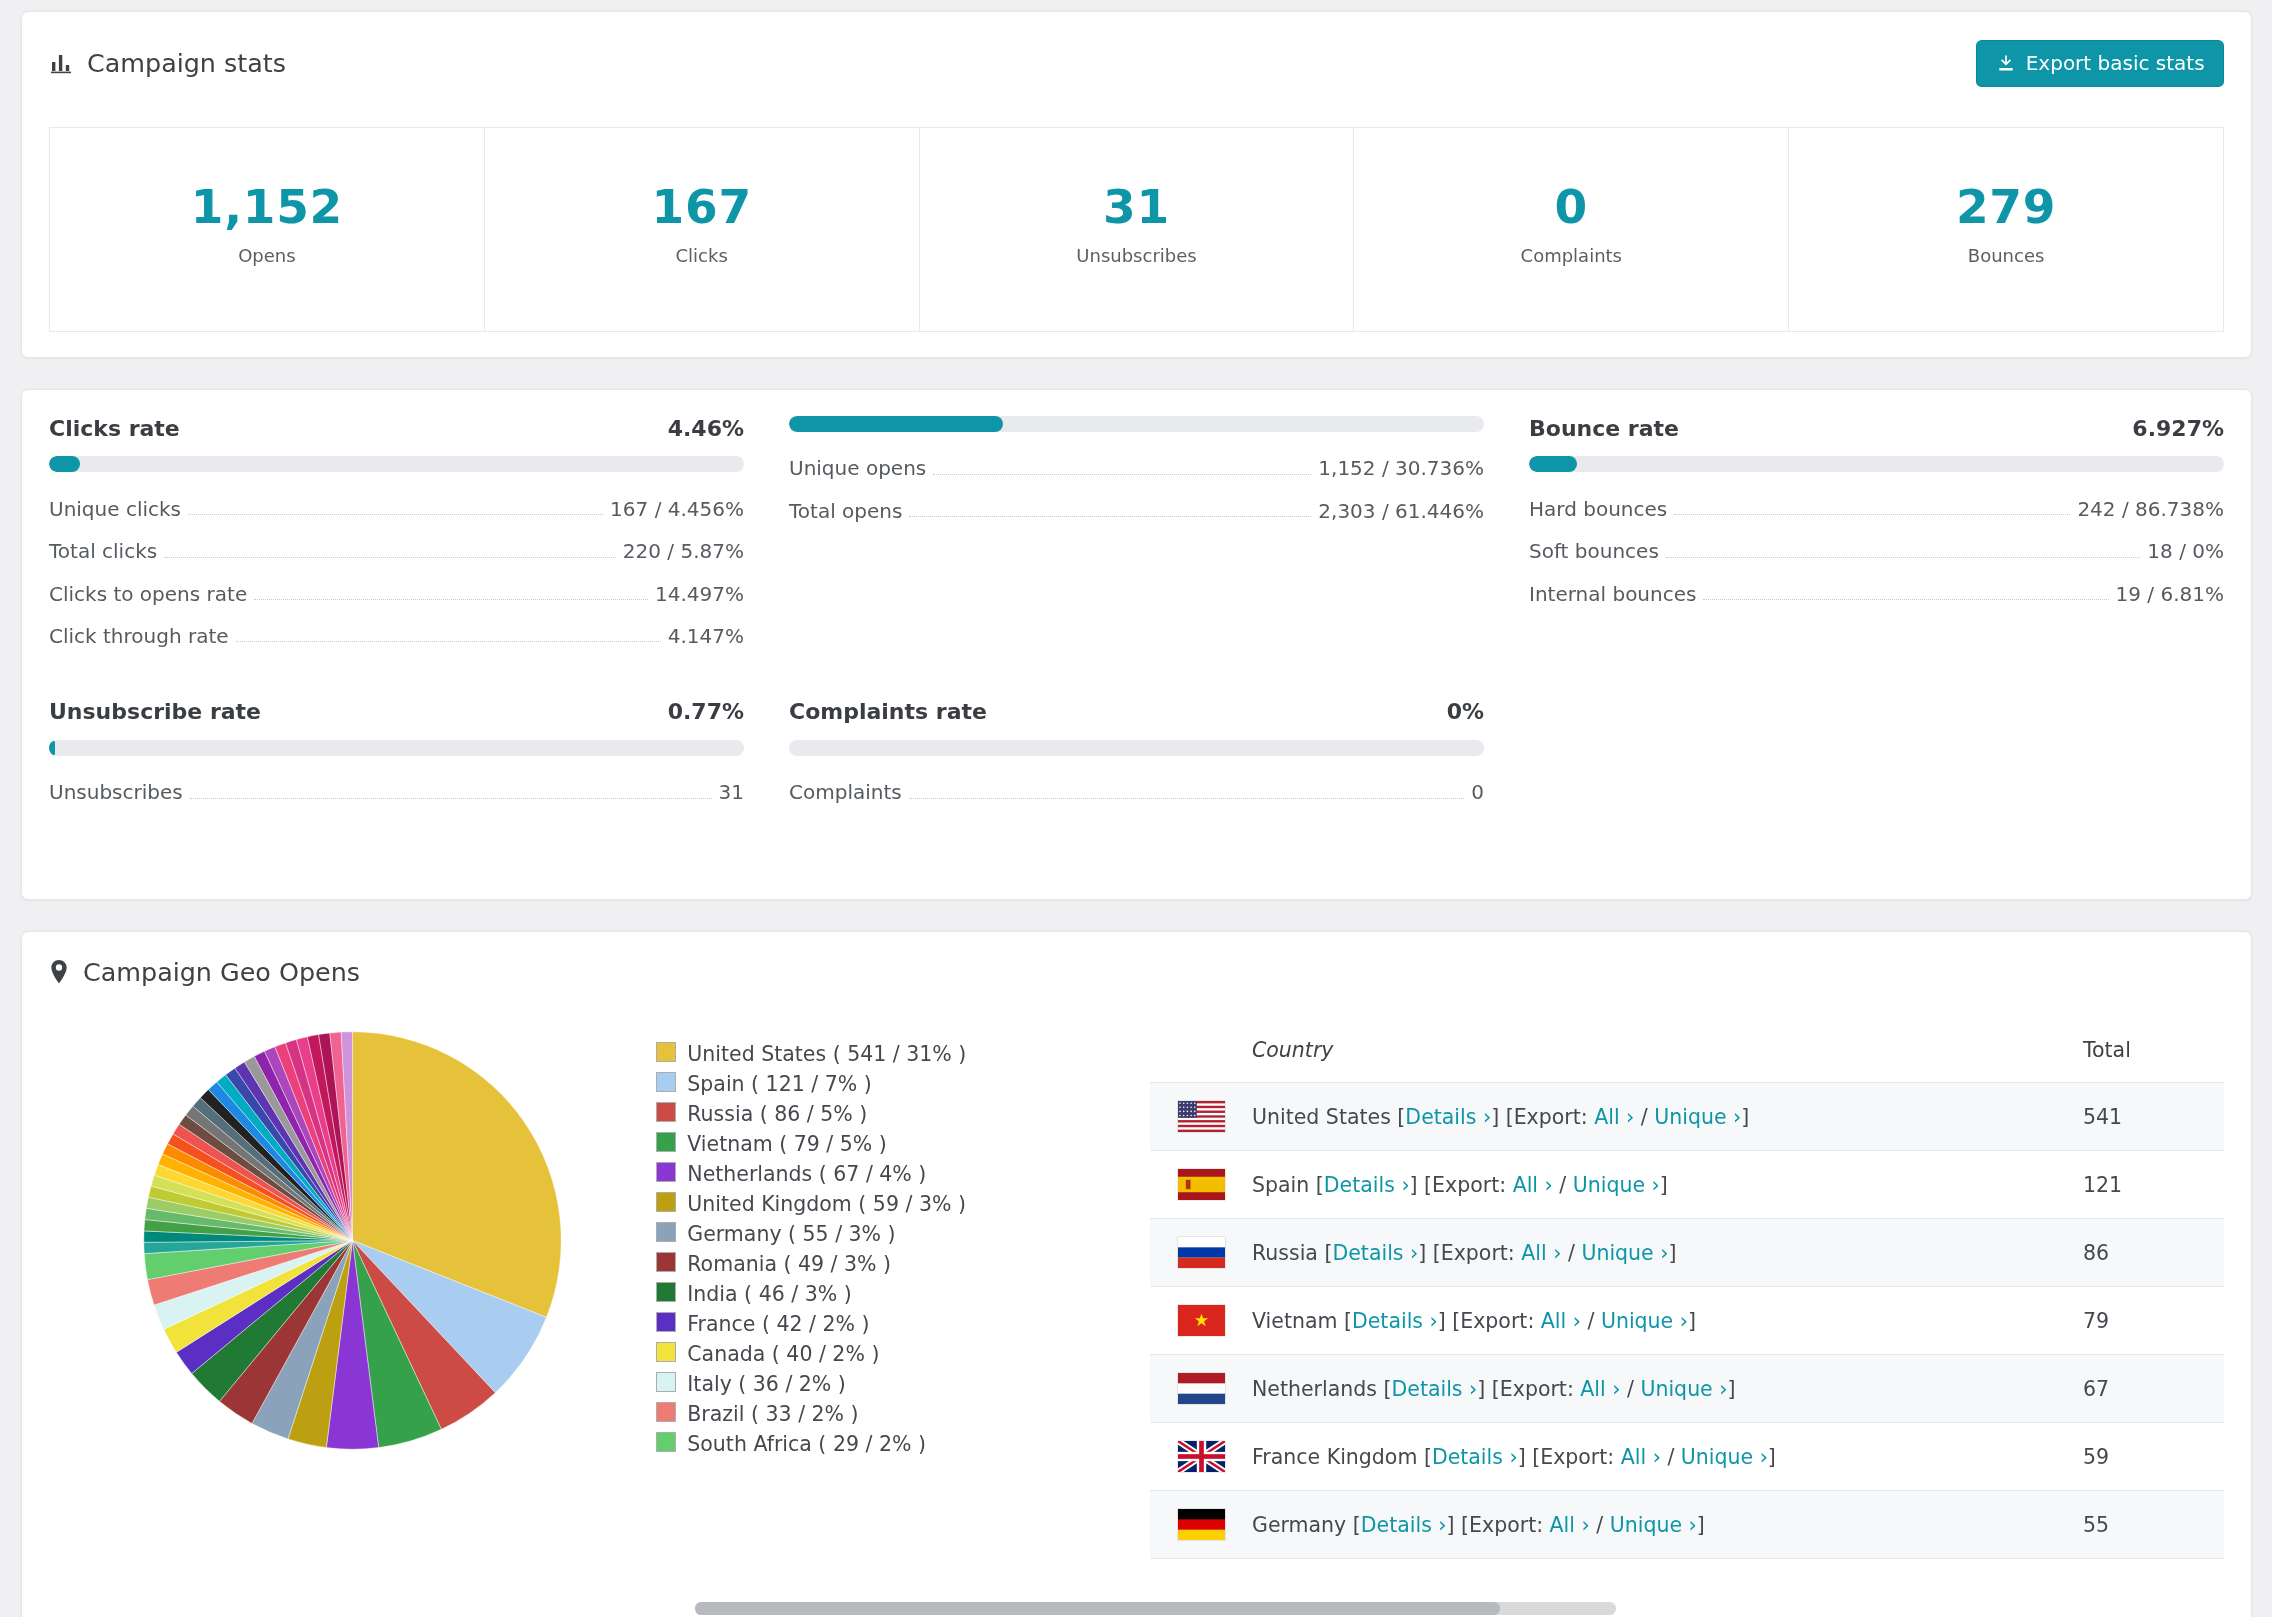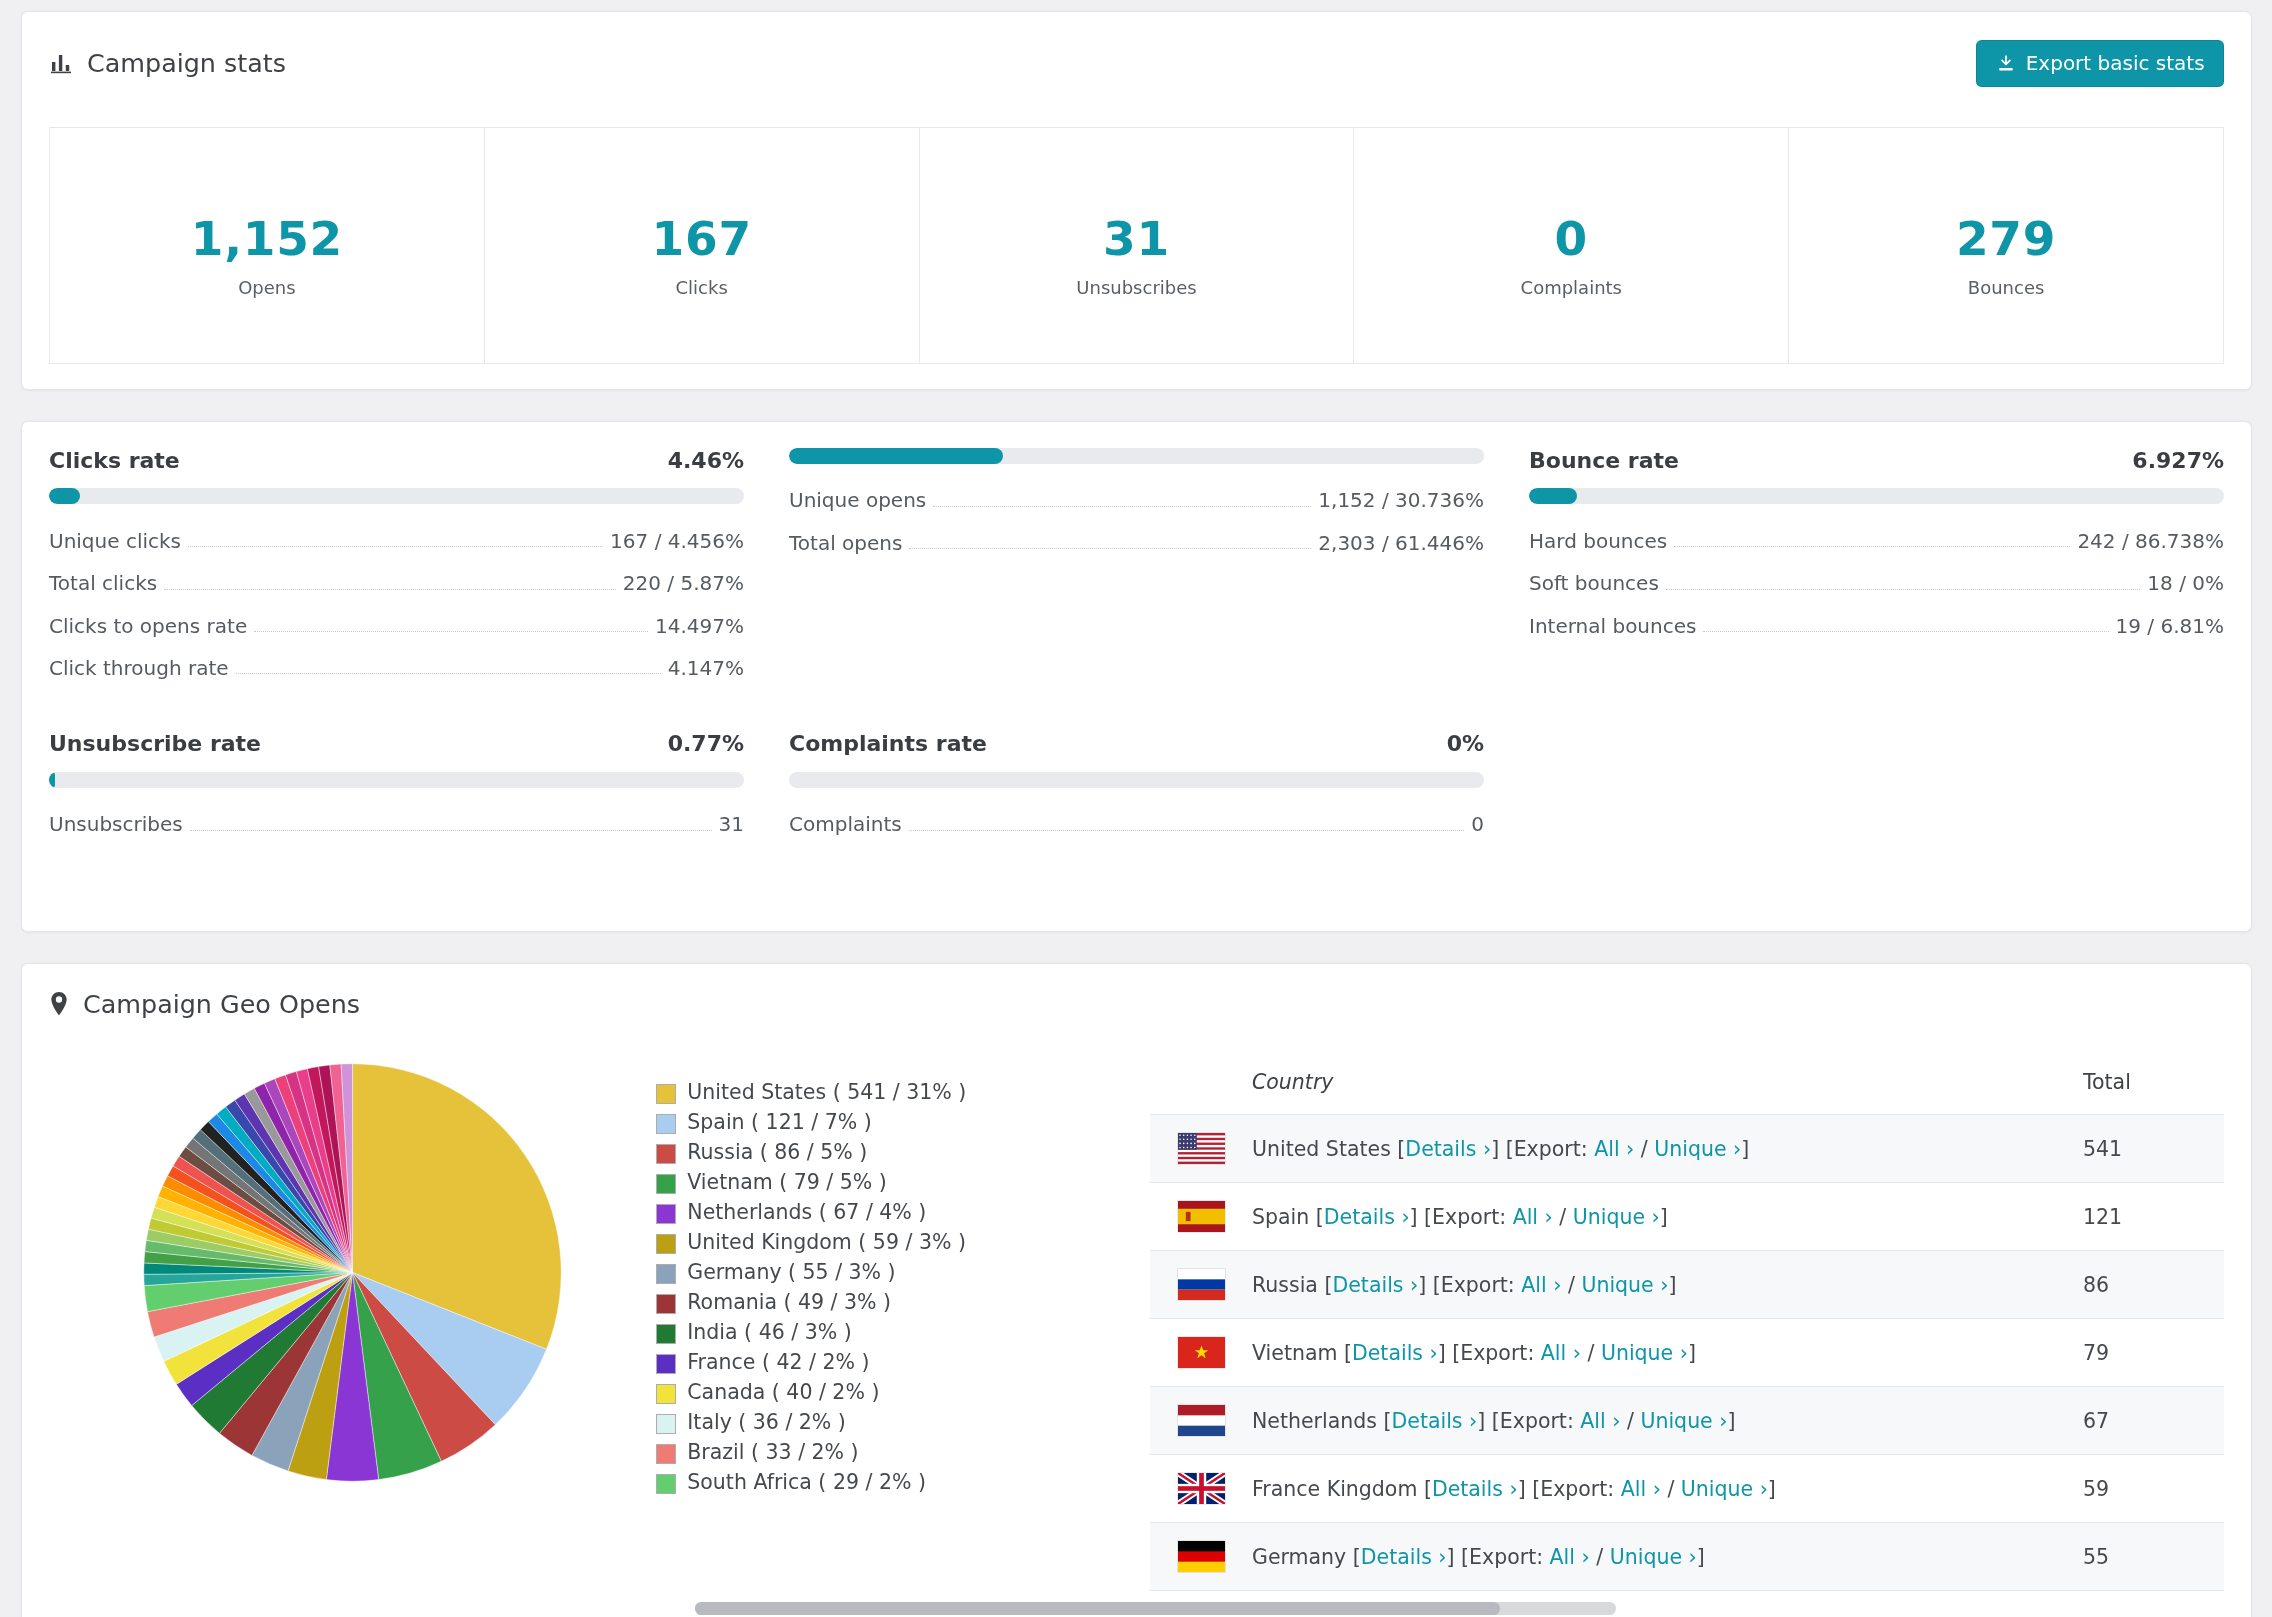--- a/index.html
+++ b/index.html
@@ -30,41 +30,41 @@
     background:var(--accent); color:#fff;
     border:0.7px solid rgba(0,0,0,.10); border-radius:5.6px;
     font-size:20px; font-family:inherit;
     padding:10.6px 18.4px; cursor:pointer;
   }
 
   
   .summary{ display:flex; border:0.7px solid #e8e9eb; margin-top:38px; }
   .summary-cell{ flex:1; text-align:center; padding:51px 7px 65px; border-left:0.7px solid #e8e9eb; }
   .summary-cell:first-child{ border-left:0; }
-  .summary-num{ font-size:47px; font-weight:700; color:var(--accent); letter-spacing:0.7px;margin-top:32px; }
+  .summary-num{ font-size:47px; font-weight:700; color:var(--accent); letter-spacing:0.7px; }
   .summary-label{ font-size:18px; color:#5a5f64; margin-top:11.3px; }
 
   
   .rates-card{ padding-bottom:85px; }
   .rates-grid{ display:grid; grid-template-columns:repeat(3,1fr); column-gap:45px; row-gap:42px; }
   .rate-head{ display:flex; justify-content:space-between; align-items:baseline;
     font-size:22px; font-weight:700; color:#3a3d41; margin-bottom:15.5px; }
   .bar-track{ height:16px; background:#e9eaed; border-radius:8.5px; overflow:hidden; margin-bottom:15.5px; }
   .bar-fill{ height:100%; background:var(--accent); border-radius:8.5px; }
   .rate-row{ display:flex; align-items:flex-end; font-size:20px; color:#565b60; padding:9.2px 0; }
   .row-label,.row-value{ white-space:nowrap; }
   .leader{ flex:1; border-bottom:1.4px dotted #c7cacd; margin:0 7px 5.6px; }
 
   
   .geo-card{ min-height:706px; }
   .geo-content{ display:flex; align-items:flex-start; margin-top:31px; }
   .pie-wrap{ width:607px; display:flex; justify-content:center; padding-top:11.3px; }
   #pie-svg{ width:423px; height:423px; }
   .legend{ width:423px; padding-top:24px; }
-  .legend-item{ display:flex; align-items:flex-end; gap:11.3px; height:30px; font-size:20.5px; color:#45494e; }
+  .legend-item{ display:flex; align-items:flex-start; gap:11.3px; height:30px; font-size:20.5px; color:#45494e; }
   .legend-swatch{ width:20px; height:20px; border:0.7px solid #adadad; flex:none; }
 
   .geo-table{ flex:1; margin-left:71px; font-size:20.5px; color:#45494e; }
   .geo-row{ display:flex; align-items:center; min-height:68px; border-bottom:0.7px solid #e6e7e9; }
   .geo-header{ min-height:65px; color:#3e4145; }
   .geo-header .cell-country{ padding-left:102px;font-style:italic; }
   .cell-country{ flex:1; display:flex; align-items:center; padding-left:28px; }
   .cell-total{ width:141px; padding-right:14px; }
   #geo-rows .geo-row:nth-child(odd){ background:#f7f8f9; }
   .flag{ width:47px; height:31px; margin-right:27px; flex:none; display:block;

